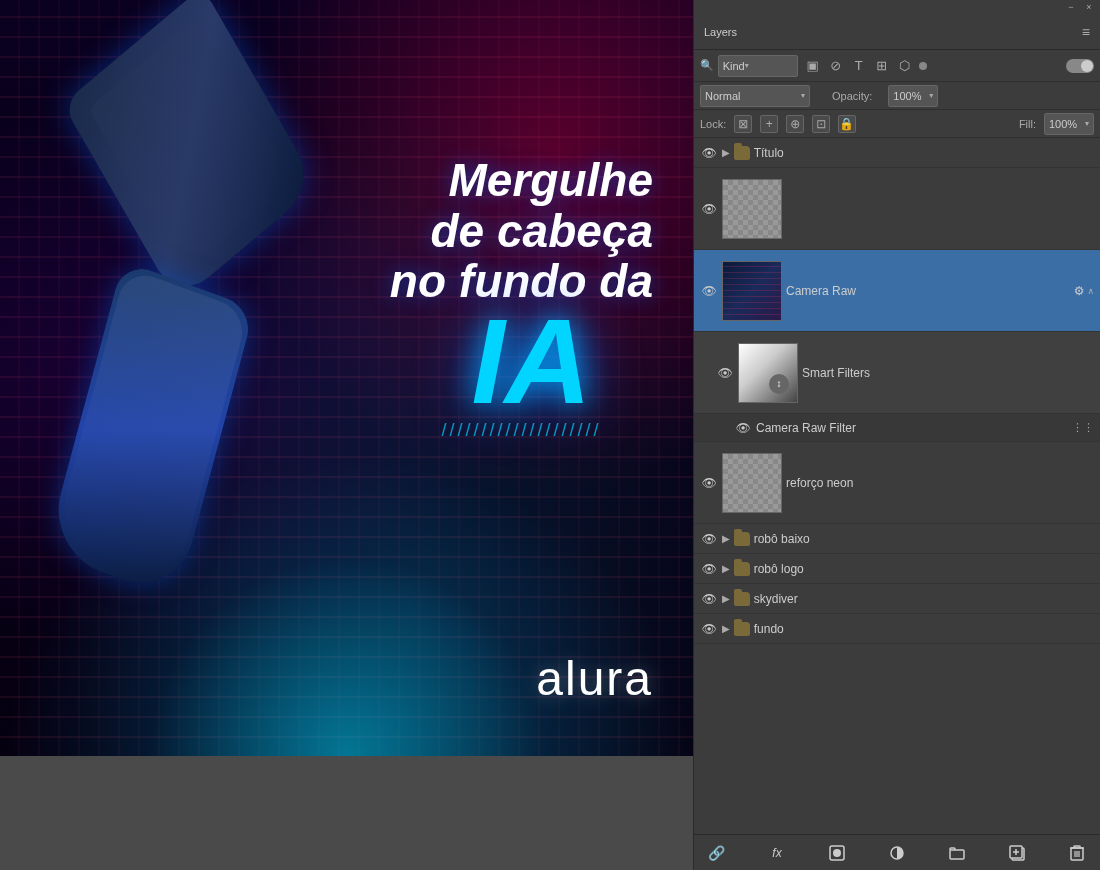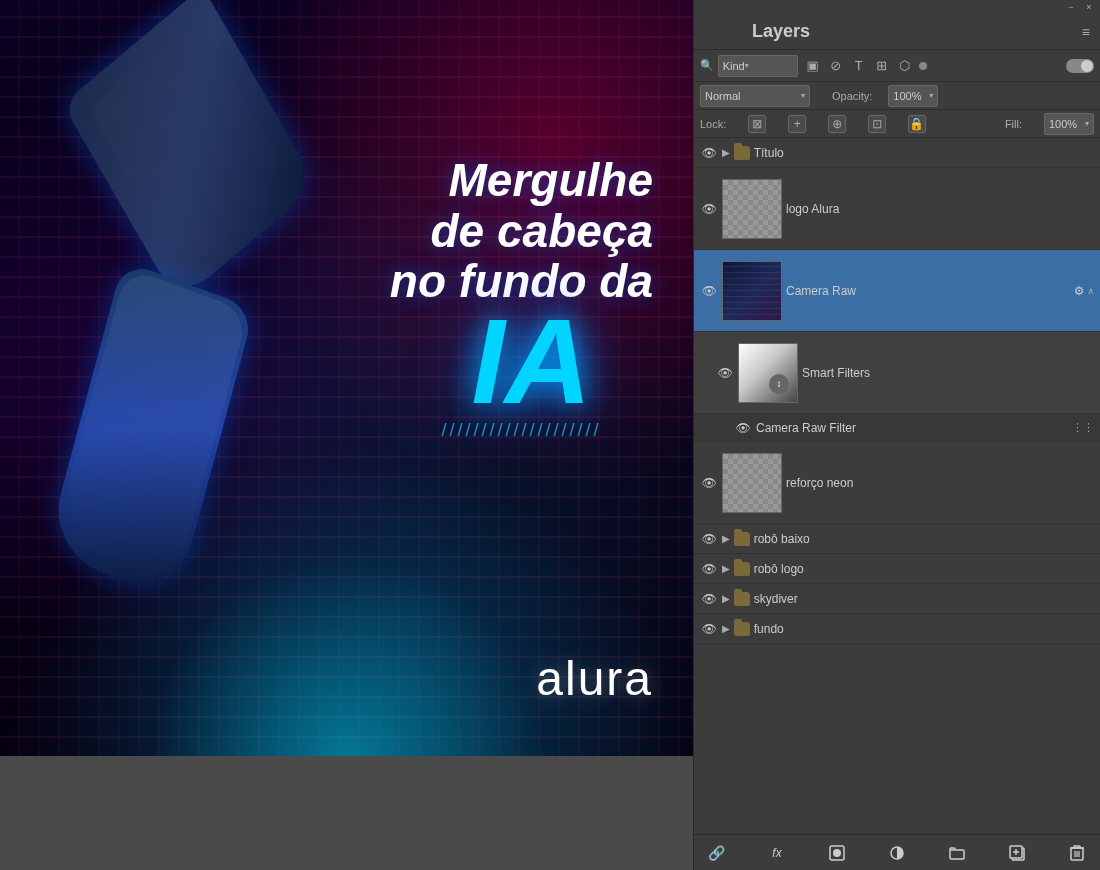--- a/index.html
+++ b/index.html
@@ -210,23 +210,22 @@
       background: #3c3c3c;
       display: flex;
       align-items: center;
       justify-content: space-between;
       padding: 0 10px;
       border-bottom: 1px solid #2a2a2a;
     }
 
     .panel-title {
       color: #cccccc;
-      font-size: 18px;
-      font-weight: bold;
-      margin-left: 48px;
+      font-size: 11px;
+      font-weight: normal;
     }
 
     .panel-menu-icon {
       color: #aaaaaa;
       font-size: 14px;
       cursor: pointer;
     }
 
     
     .filter-row {
@@ -350,21 +349,21 @@
       cursor: pointer;
     }
 
     
     .lock-row {
       height: 28px;
       background: #3c3c3c;
       display: flex;
       align-items: center;
       padding: 0 6px;
-      gap: 22px;
+      gap: 8px;
       border-bottom: 1px solid #2e2e2e;
     }
 
     .lock-label {
       color: #aaa;
       font-size: 11px;
     }
 
     .lock-icon {
       width: 18px;
@@ -661,21 +660,20 @@
     <div class="layer-item">
       <span class="eye-icon">👁</span>
       <span class="arrow-icon">▶</span>
       <div class="folder-icon"></div>
       <span class="layer-name">Título</span>
     </div>
 
     <div class="layer-item-tall">
       <span class="eye-icon">👁</span>
       <div class="layer-thumb checker-thumb"></div>
-      <span class="layer-name">logo Alura</span>
     </div>
 
     <div class="layer-item-tall selected">
       <span class="eye-icon">👁</span>
       <div class="layer-thumb layer-thumb-camera"></div>
       <span class="layer-name">Camera Raw</span>
       <div class="camera-raw-expand">
         <span style="color:#ccc;font-size:12px;">⚙</span>
         <span class="expand-arrow">∧</span>
       </div>

